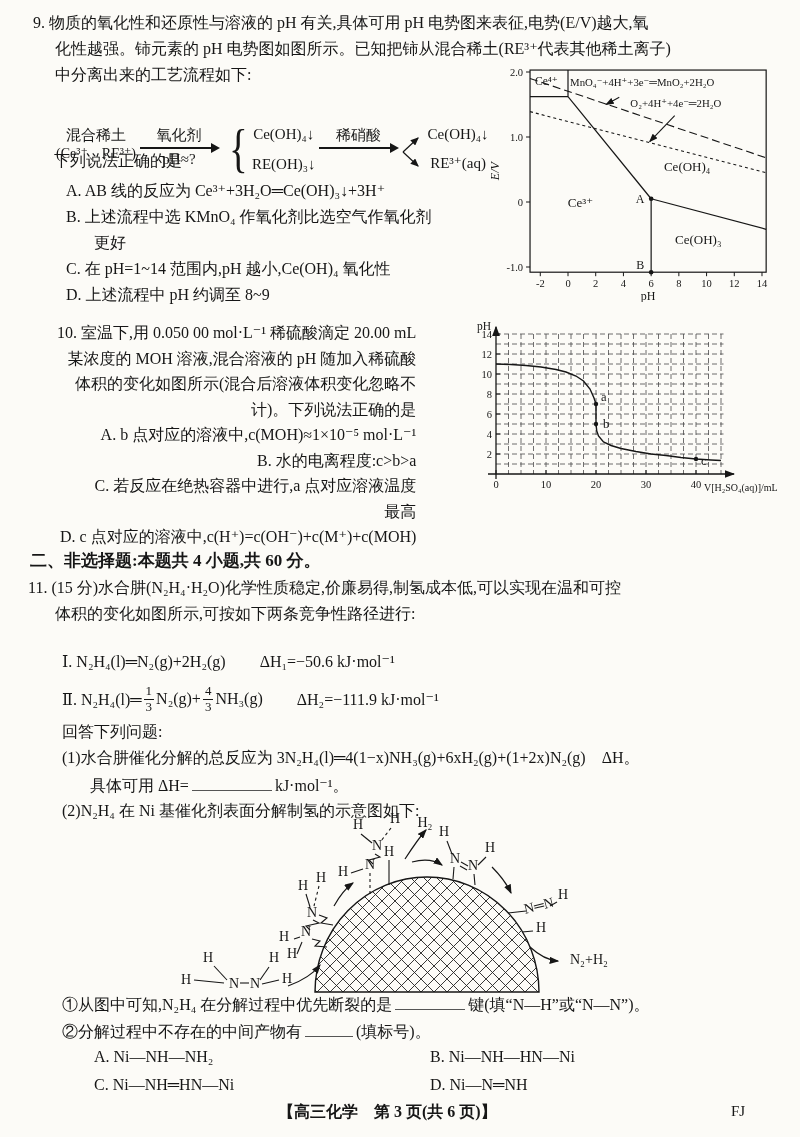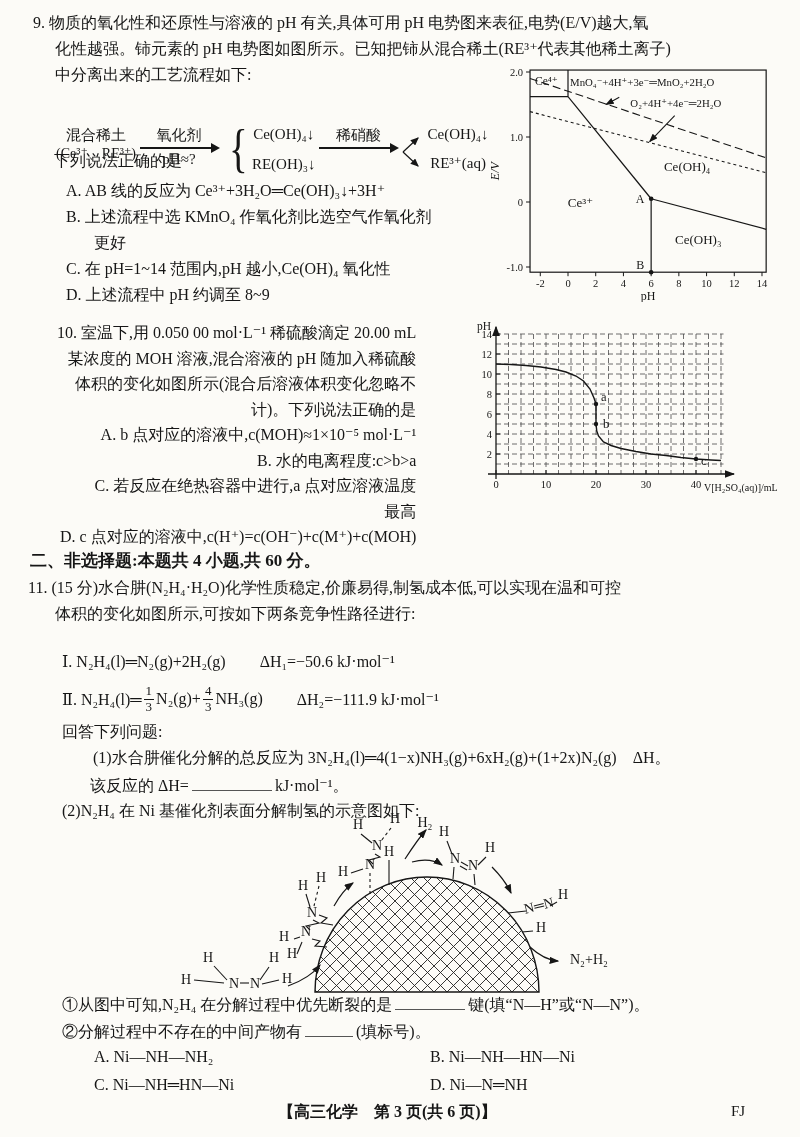--- a/index.html
+++ b/index.html
@@ -250,23 +250,23 @@
     <span>N₂(g)+</span>
     <span class="frac">
         <span class="fn">4</span>
         <span>3</span>
       </span>
     <span>NH₃(g)</span>
     <span class="eqgap">ΔH₂=−111.9 kJ·mol⁻¹</span>
   </div>
 
   <div class="abs" style="left:62px;top:722px;">回答下列问题:</div>
-  <div class="abs" style="left:62px;top:748px;margin-left:31px;">(1)水合肼催化分解的总反应为 3N₂H₄(l)═4(1−x)NH₃(g)+6xH₂(g)+(1+2x)N₂(g)　ΔH。</div>
+  <div class="abs" style="left:62px;top:748px;">(1)水合肼催化分解的总反应为 3N₂H₄(l)═4(1−x)NH₃(g)+6xH₂(g)+(1+2x)N₂(g)　ΔH。</div>
   <div class="abs" style="left:90px;top:775px;">
-    <span>该反应的 ΔH=</span><span class="blank w80"></span><span>kJ·mol⁻¹。</span>
+    <span>具体可用 ΔH=</span><span class="blank w80"></span><span>kJ·mol⁻¹。</span>
   </div>
   <div class="abs" style="left:62px;top:801px;">(2)N₂H₄ 在 Ni 基催化剂表面分解制氢的示意图如下:</div>
 
   <svg id="diagram" class="abs" style="left:122px;top:810px;" width="560" height="184">
       <defs>
         <pattern id="hatch" width="13" height="13" patternUnits="userSpaceOnUse">
           <path d="M0,0L13,13M13,0L0,13" stroke="#222" stroke-width="0.9" fill="none"></path>
         </pattern>
         <marker id="ah3" markerWidth="8" markerHeight="6" refX="7" refY="3" orient="auto">
           <path d="M0,0L8,3L0,6Z" fill="#161616"></path>

